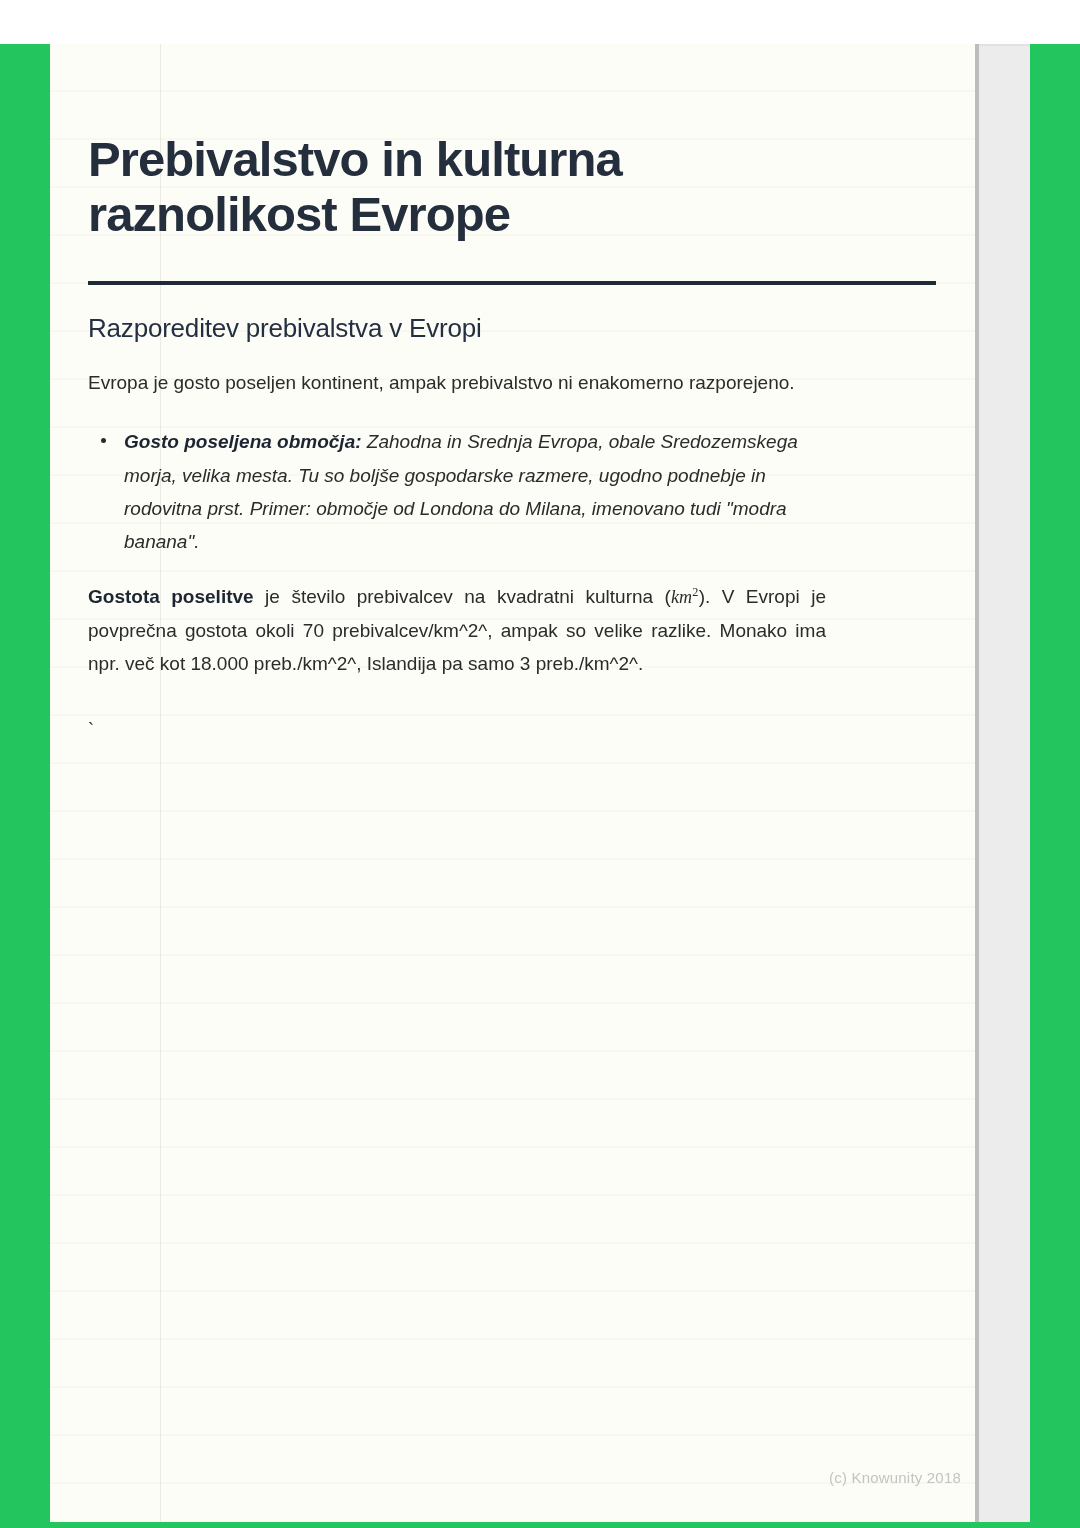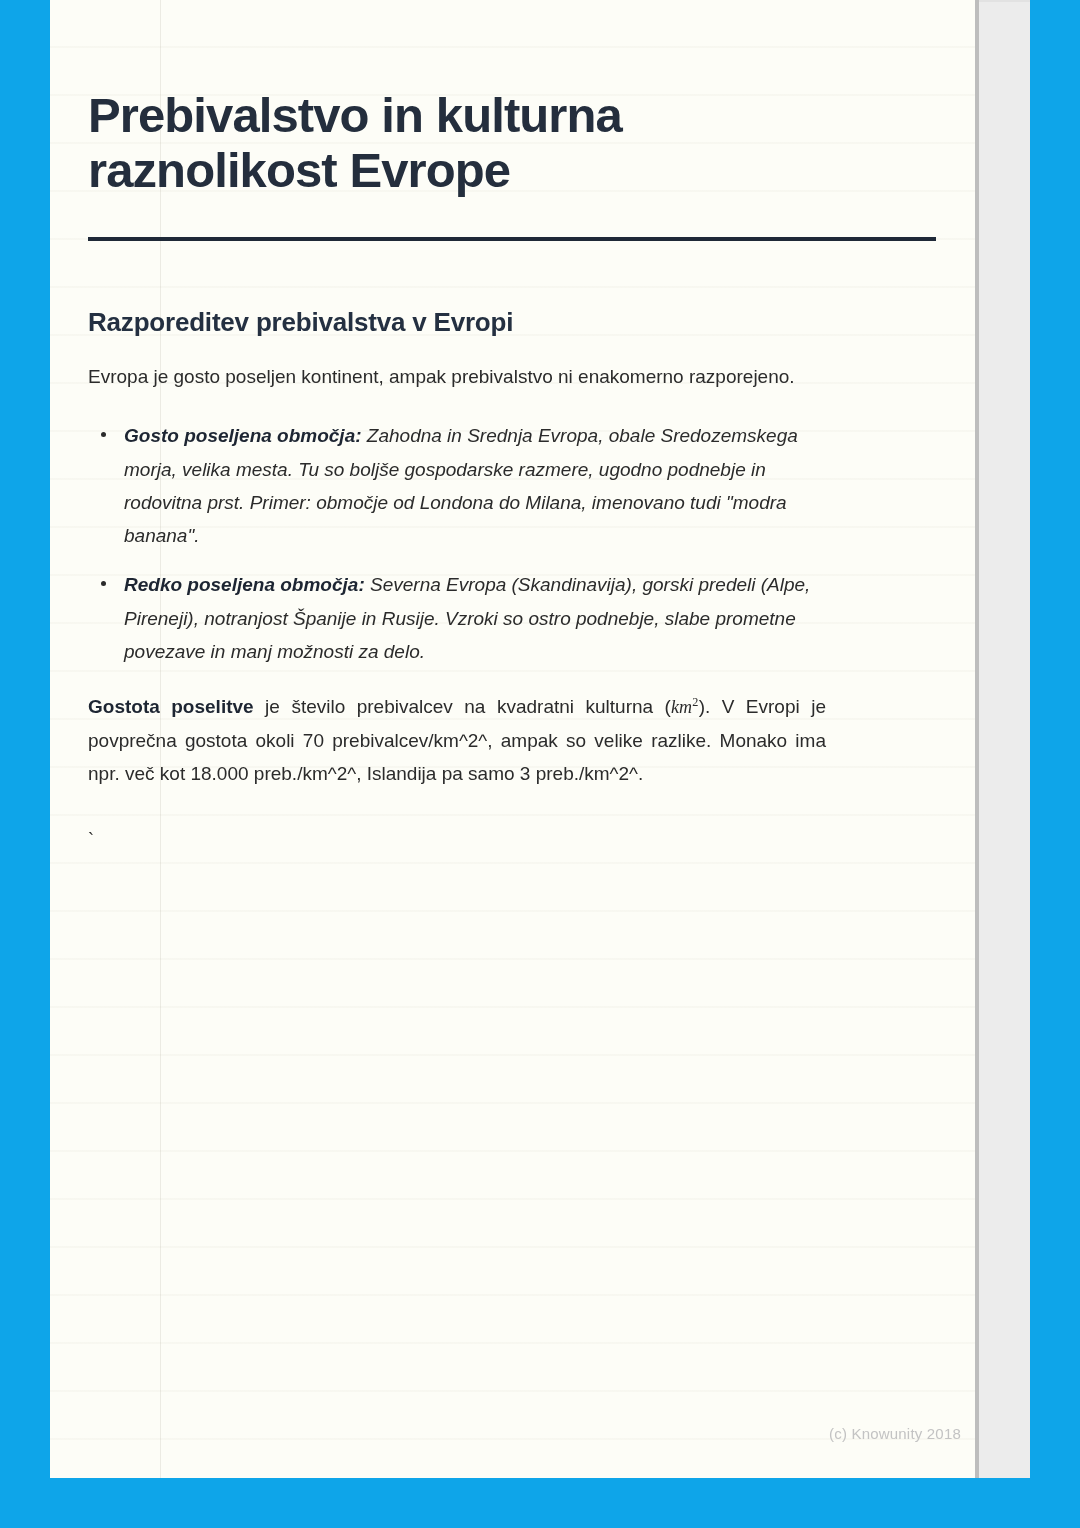--- a/index.html
+++ b/index.html
@@ -13,21 +13,22 @@
     position: relative;
     overflow: hidden;
     font-family: "Liberation Sans", sans-serif;
     -webkit-font-smoothing: antialiased;
   }
 
   
   #viewport {
     position: absolute;
     inset: 0;
-    background: #0ea5e9;
+    background: #22c55e;
+    margin-top: 44px;
   }
 
   
   #page {
     position: absolute;
     left: 50px;
     top: 0;
     width: 925px;
     height: 1478px;
     background: #fdfdf7;
@@ -105,24 +106,24 @@
 
   #title-rule {
     margin-top: 38px;
     width: 848px;
     height: 4px;
     background: #1f2937;
   }
 
   .section-heading {
     margin: 0;
-    padding-top: 65px;
+    padding-top: 27px;
     font-size: 26px;
     line-height: 1.25;
-    font-weight: 700;
+    font-weight: 400;
     letter-spacing: -0.2px;
     color: #243041;
   }
 
   p.body {
     margin: 0;
     padding-top: 22px;
     font-size: 19px;
     line-height: 1.75;
     color: #2b2b2b;
@@ -210,24 +211,20 @@
 
       <h2 class="section-heading">Razporeditev prebivalstva v Evropi</h2>
 
       <p class="body">Evropa je gosto poseljen kontinent, ampak prebivalstvo ni enakomerno razporejeno.</p>
 
       <ul class="bullets">
         <li>
           <span class="dot"></span>
           <span class="lead">Gosto poseljena območja:</span><span> Zahodna in Srednja Evropa, obale Sredozemskega morja, velika mesta. Tu so boljše gospodarske razmere, ugodno podnebje in rodovitna prst. Primer: območje od Londona do Milana, imenovano tudi "modra banana".</span>
         </li>
-        <li>
-          <span class="dot"></span>
-          <span class="lead">Redko poseljena območja:</span><span> Severna Evropa (Skandinavija), gorski predeli (Alpe, Pireneji), notranjost Španije in Rusije. Vzroki so ostro podnebje, slabe prometne povezave in manj možnosti za delo.</span>
-        </li>
       </ul>
 
       <p class="body"><span class="lead">Gostota poselitve</span><span> je število prebivalcev na kvadratni kulturna (</span><span class="math"><span>km</span><sup>2</sup></span><span>). V Evropi je povprečna gostota okoli 70 prebivalcev/km^2^, ampak so velike razlike. Monako ima npr. več kot 18.000 preb./km^2^, Islandija pa samo 3 preb./km^2^.</span></p>
 
       <div id="stray-mark">`</div>
 
     </div>
 
     <div id="watermark">(c) Knowunity 2018</div>
 

